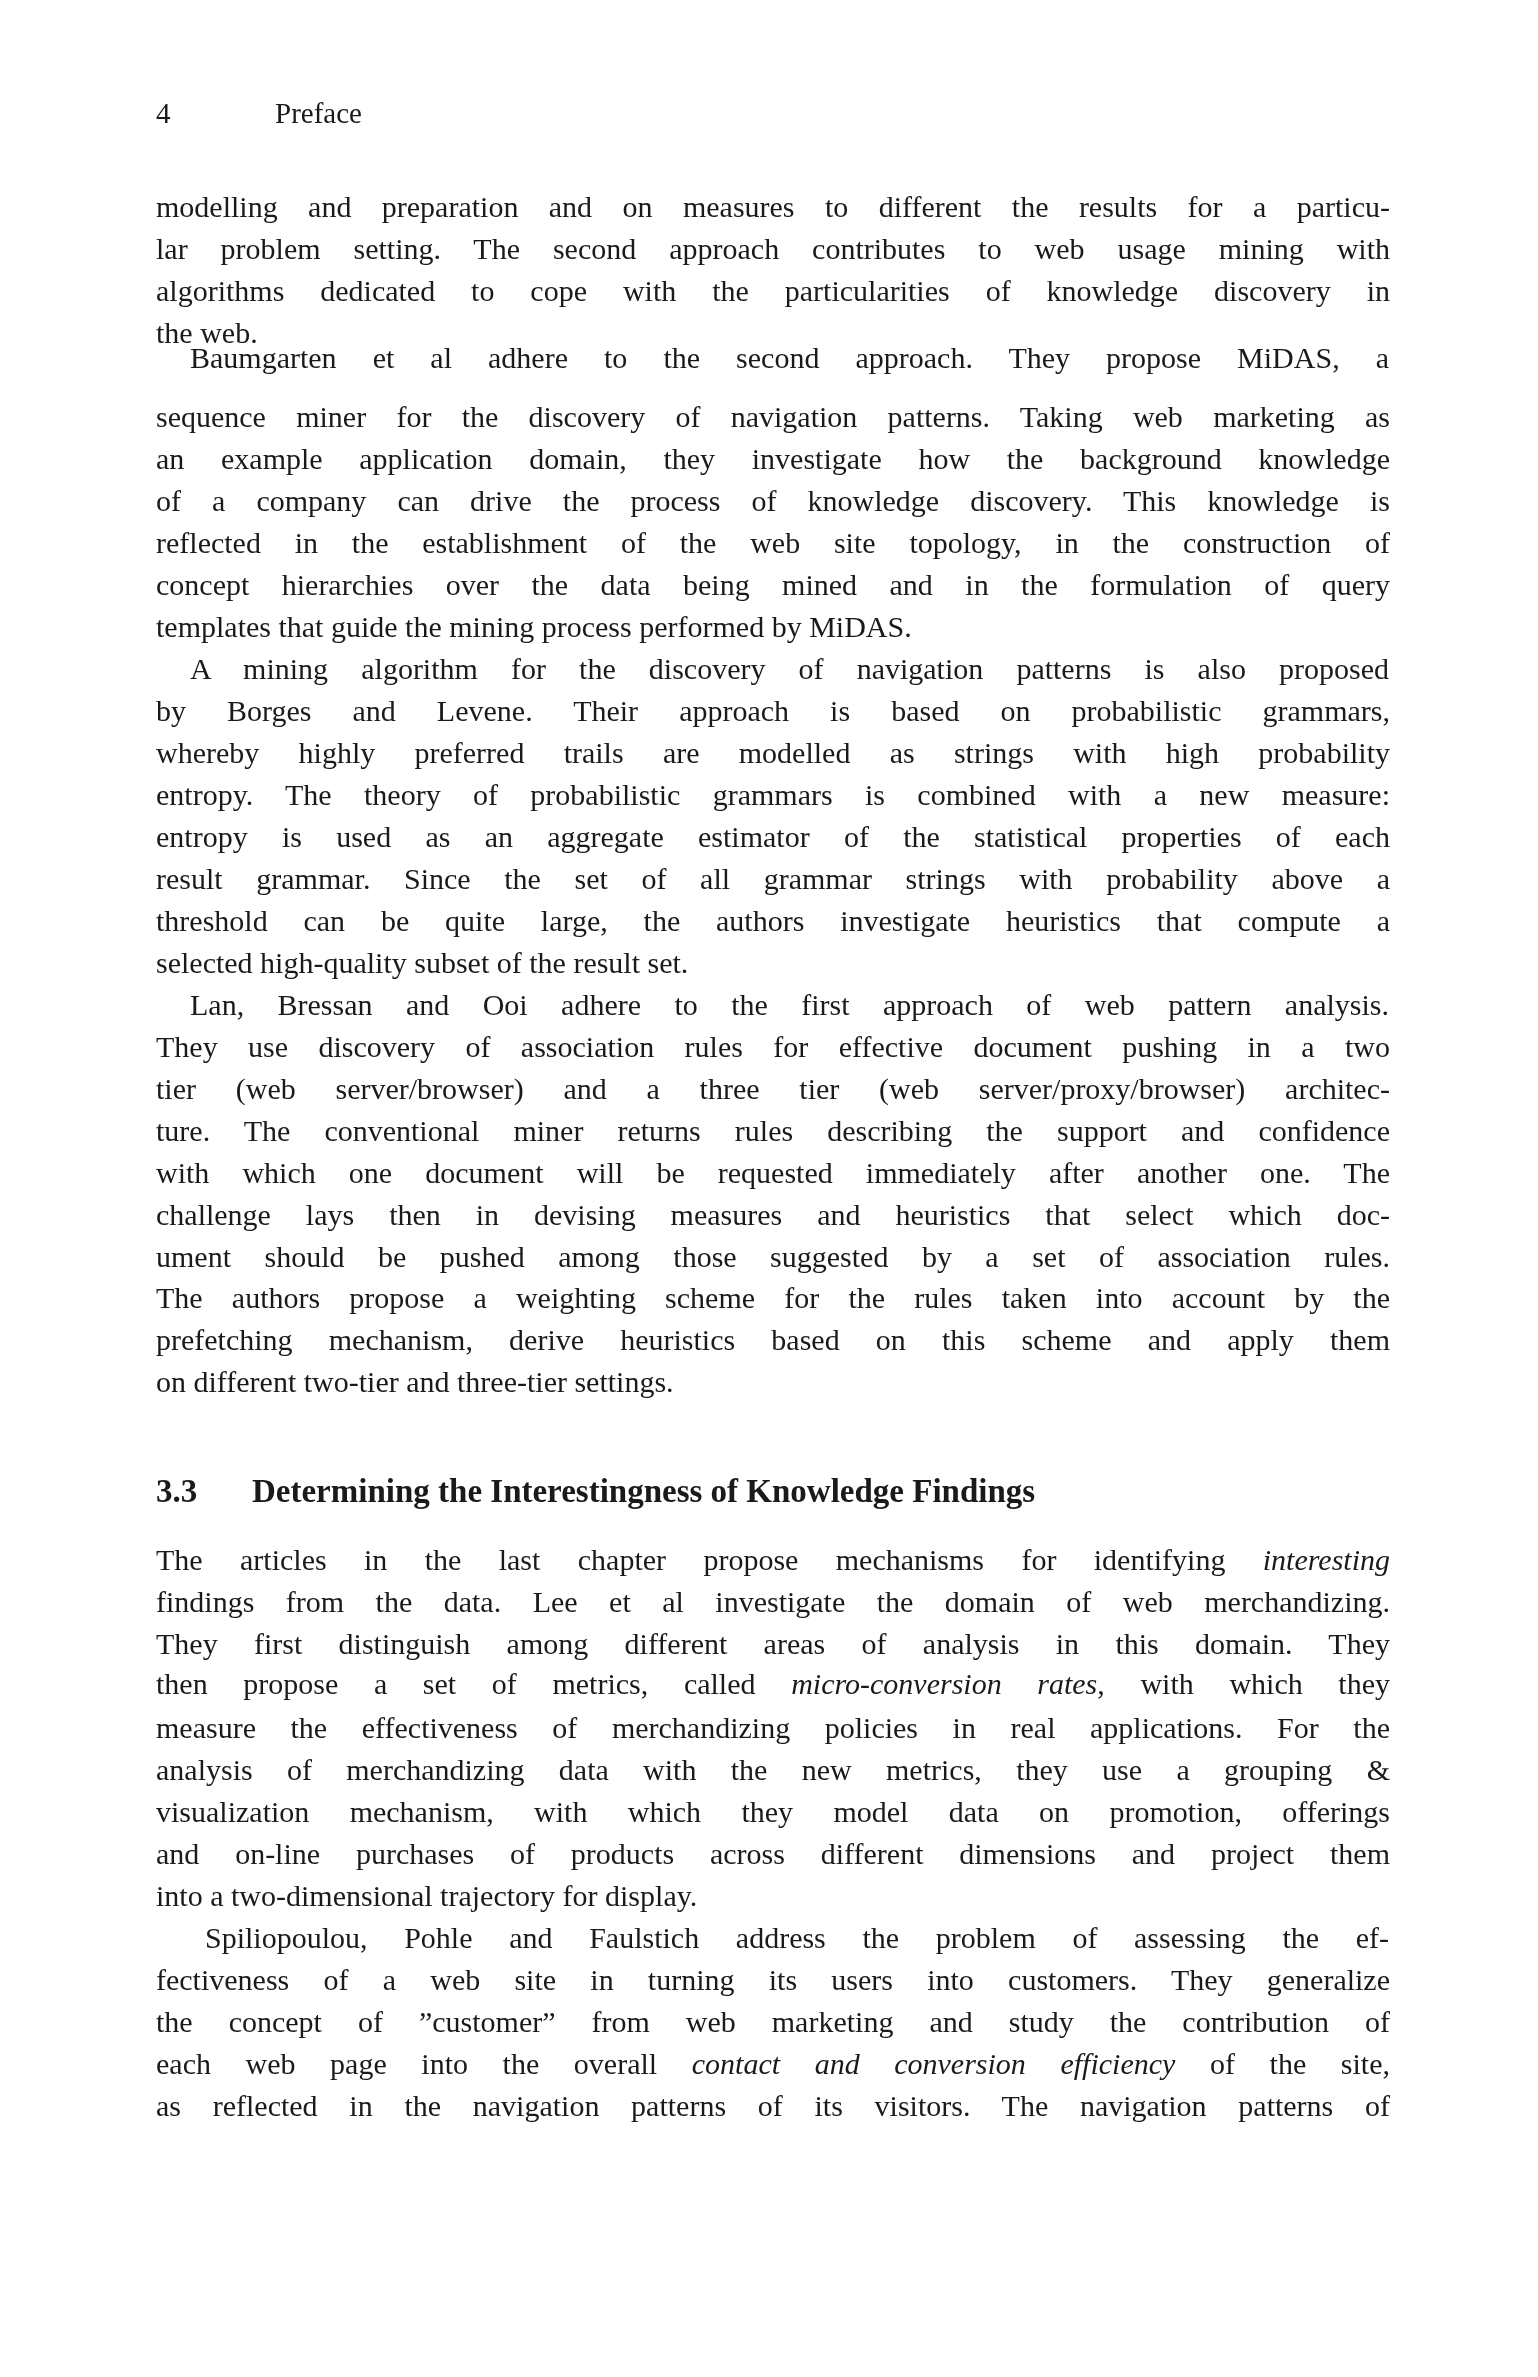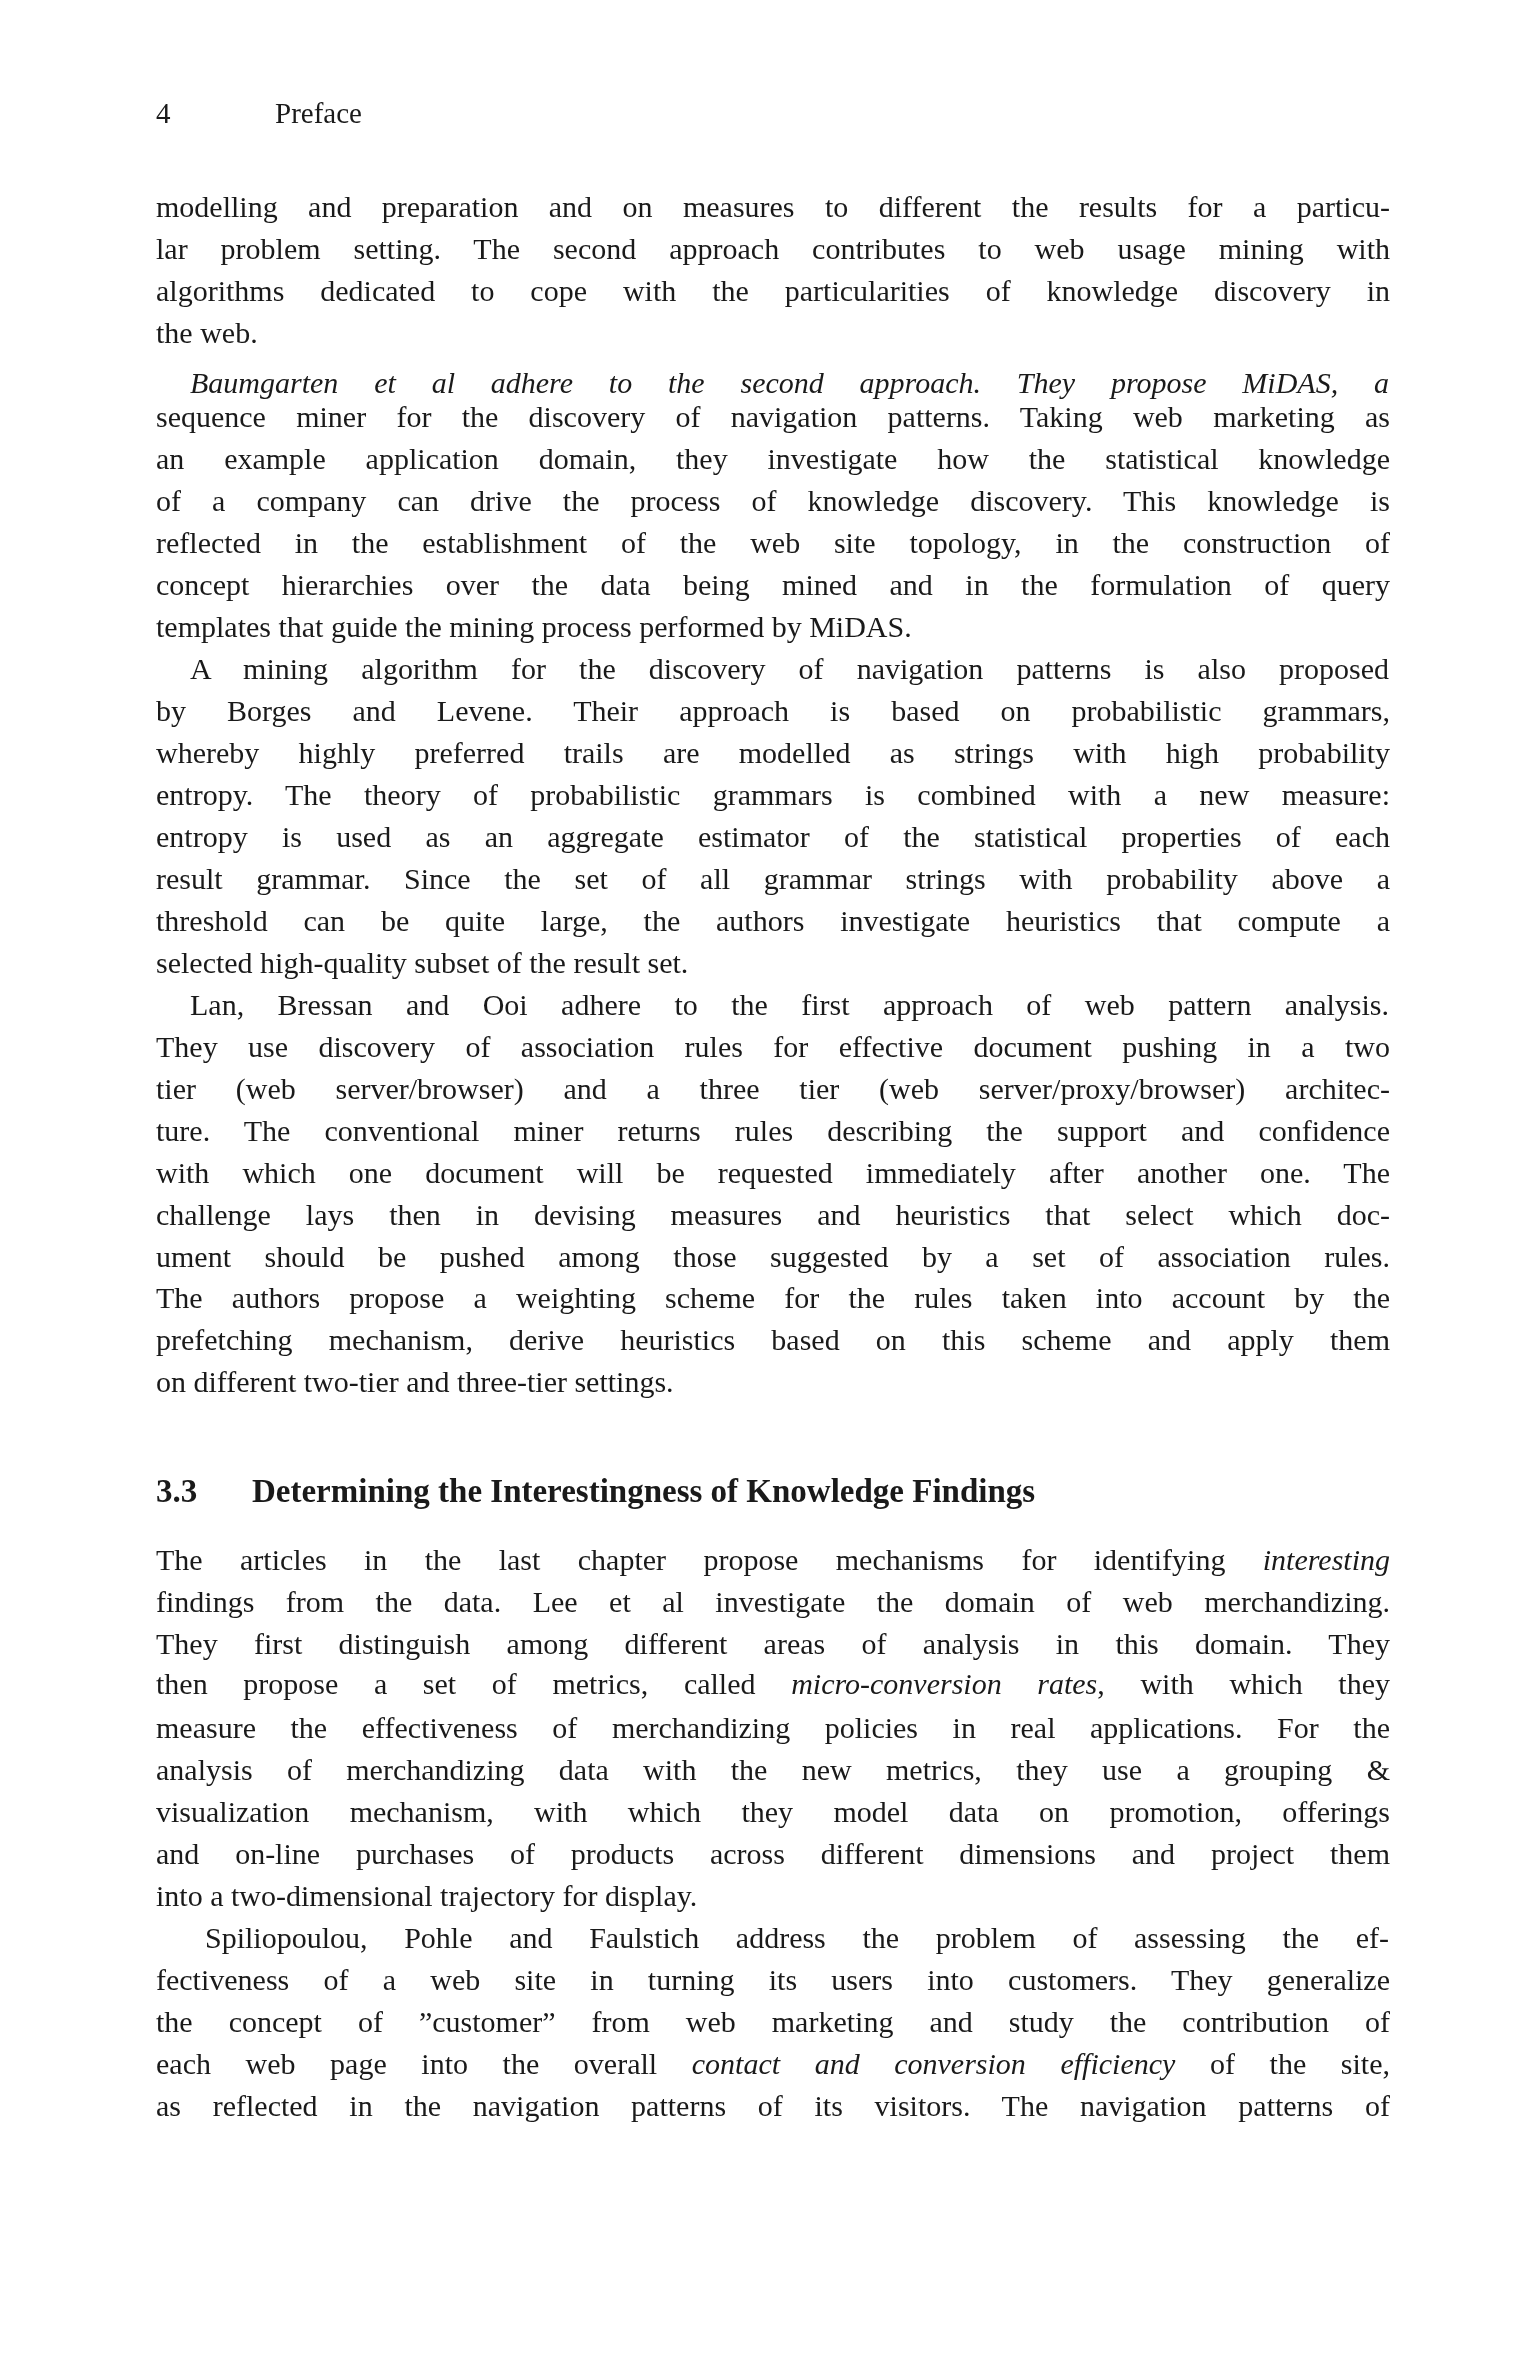--- a/index.html
+++ b/index.html
@@ -34,28 +34,28 @@
     </div>
     <div class="line" style="top: 42px;">
       <span class="inner" style="white-space: normal;"><span style="white-space: normal;">lar problem setting. The second approach contributes to web usage mining with</span></span>
     </div>
     <div class="line" style="top: 84px;">
       <span class="inner" style="white-space: normal;"><span style="white-space: normal;">algorithms dedicated to cope with the particularities of knowledge discovery in</span></span>
     </div>
     <div class="line last" style="top: 126px;">
       <span class="inner" style="white-space: normal;"><span style="white-space: normal;">the web.</span></span>
     </div>
-    <div class="line indent" style="top: 176px; font-style: italic;">
+    <div class="line indent" style="top: 151px;">
       <span class="inner" style="white-space: normal;"><span style="white-space: normal;">Baumgarten et al adhere to the second approach. They propose MiDAS, a</span></span>
     </div>
     <div class="line" style="top: 210px;">
       <span class="inner" style="white-space: normal;"><span style="white-space: normal;">sequence miner for the discovery of navigation patterns. Taking web marketing as</span></span>
     </div>
     <div class="line" style="top: 252px;">
-      <span class="inner" style="white-space: normal;"><span style="white-space: normal;">an example application domain, they investigate how the statistical knowledge</span></span>
+      <span class="inner" style="white-space: normal;"><span style="white-space: normal;">an example application domain, they investigate how the background knowledge</span></span>
     </div>
     <div class="line" style="top: 294px;">
       <span class="inner" style="white-space: normal;"><span style="white-space: normal;">of a company can drive the process of knowledge discovery. This knowledge is</span></span>
     </div>
     <div class="line" style="top: 336px;">
       <span class="inner" style="white-space: normal;"><span style="white-space: normal;">reflected in the establishment of the web site topology, in the construction of</span></span>
     </div>
     <div class="line" style="top: 378px;">
       <span class="inner" style="white-space: normal;"><span style="white-space: normal;">concept hierarchies over the data being mined and in the formulation of query</span></span>
     </div>

